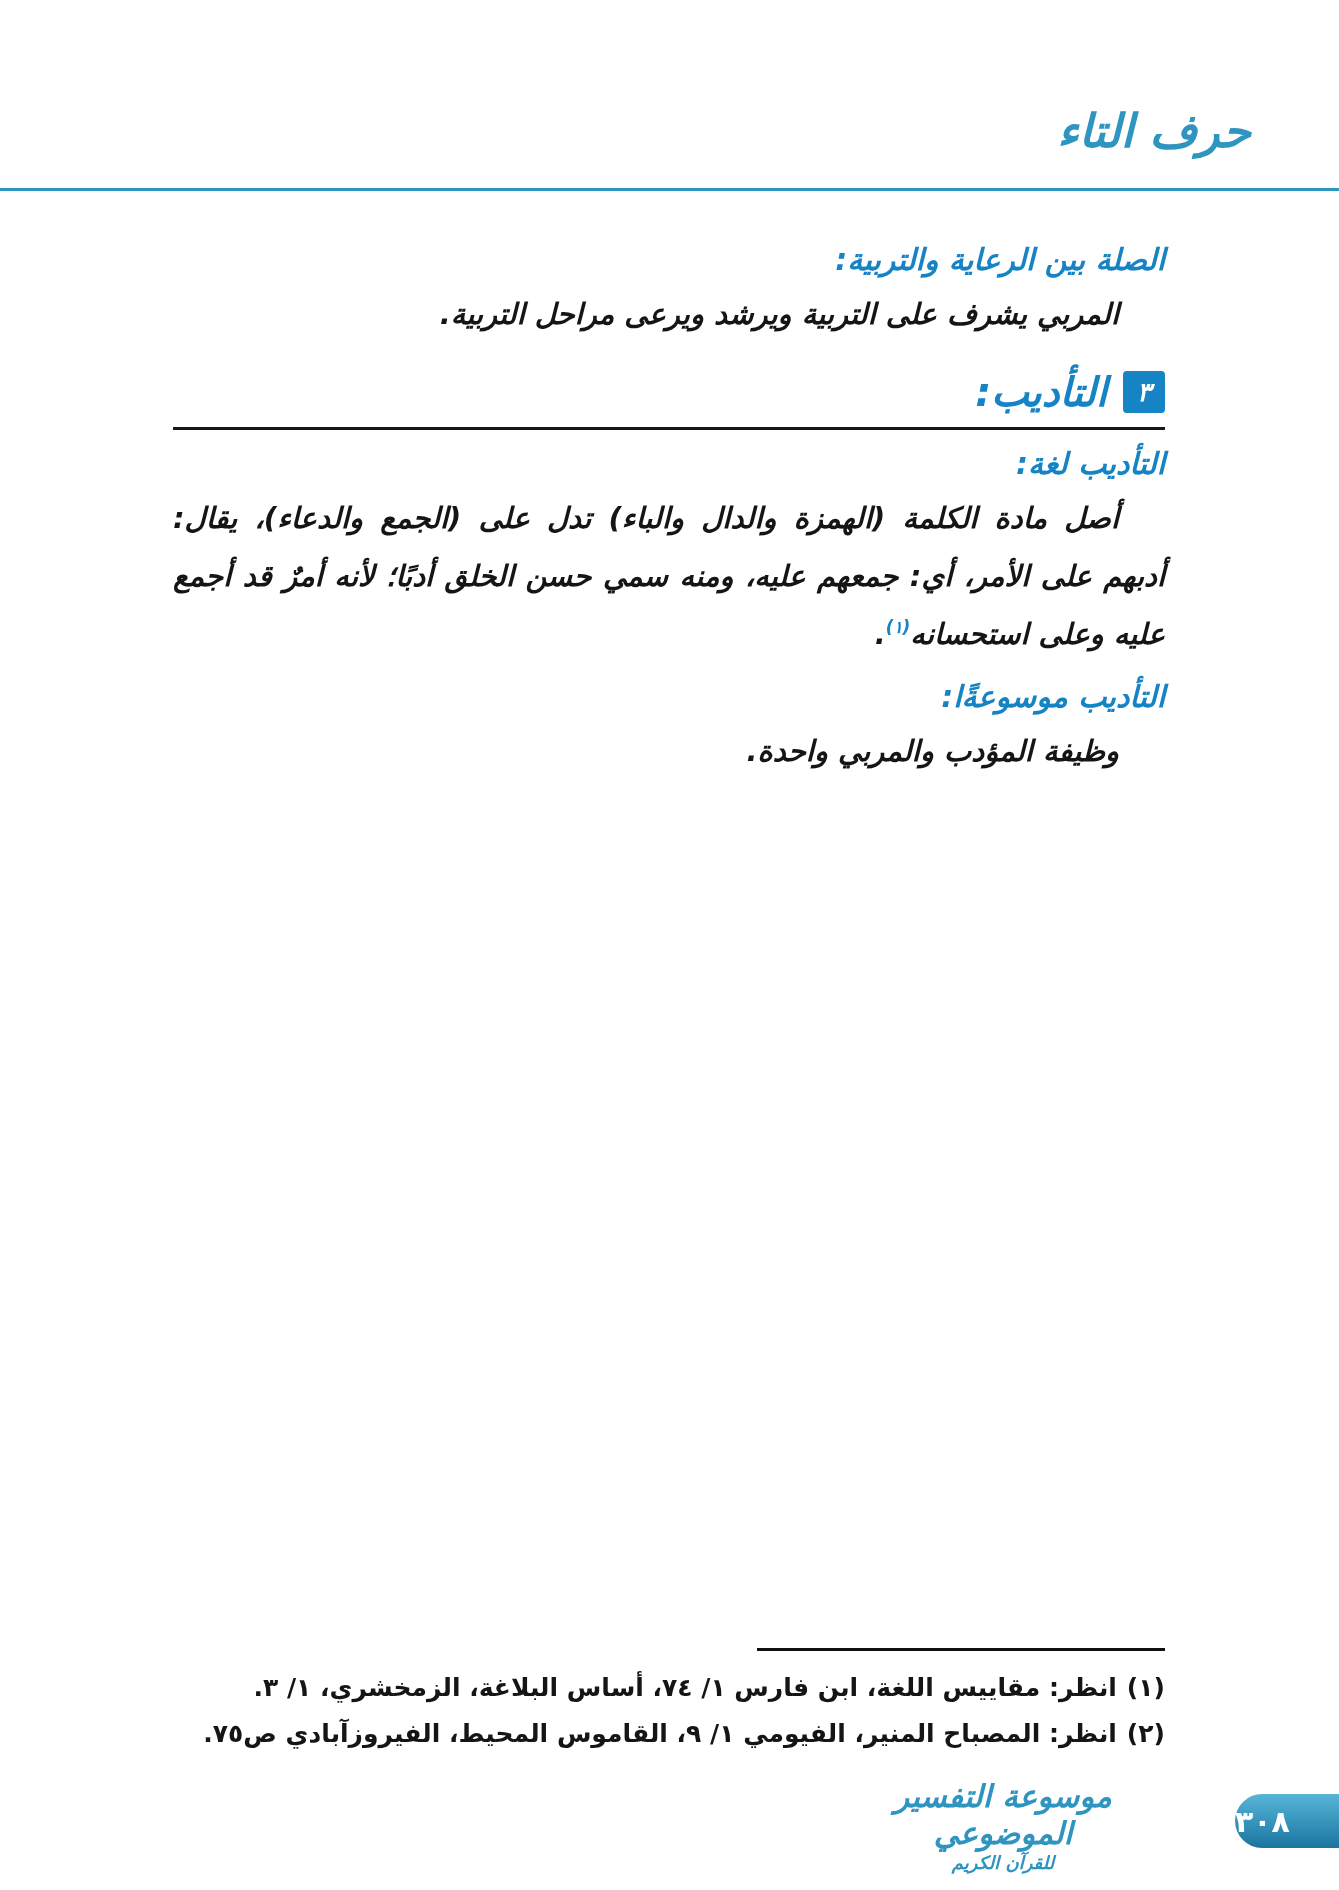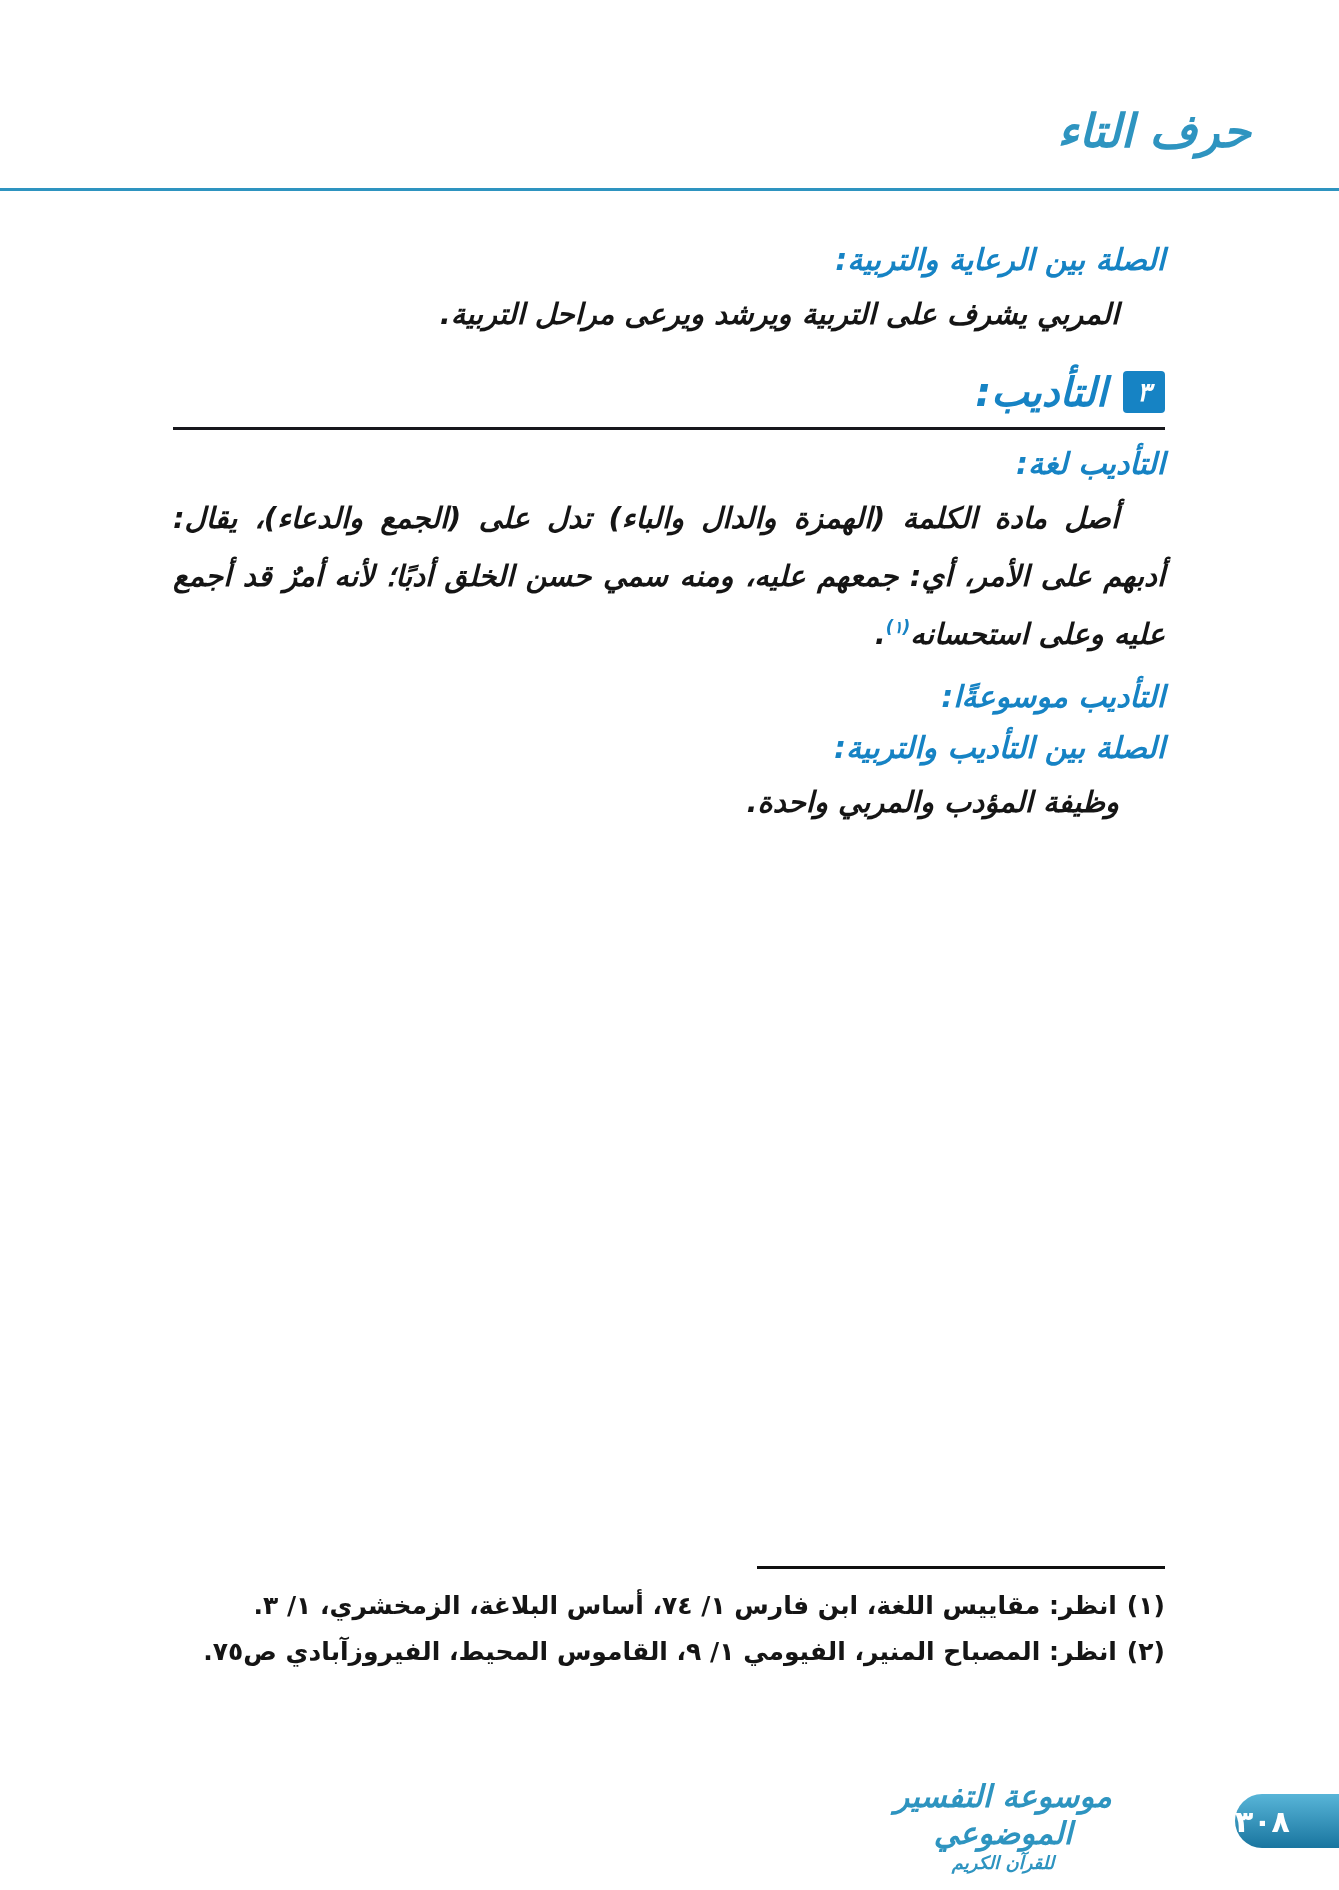--- a/index.html
+++ b/index.html
@@ -37,21 +37,21 @@
     min-width:42px;height:42px;padding:0 6px;
     background:var(--accent);color:#fff;
     display:flex;align-items:center;justify-content:center;
     font-size:26px;font-weight:700;border-radius:4px;
   }
   .num-title{color:var(--accent);font-size:40px;font-weight:800;}
   .heading-rule{height:3px;background:var(--rule);margin:12px 0 4px;width:100%;}
   sup.fn-ref{color:var(--accent);font-size:17px;font-weight:700;line-height:0;}
 
   
-  .footnotes{position:absolute;top:1566px;right:174px;width:992px;}
+  .footnotes{position:absolute;top:1648px;right:174px;width:992px;}
   .fn-rule{width:408px;height:3px;background:#101010;margin-bottom:14px;}
   .footnote{font-size:25px;font-weight:700;color:#151515;line-height:1.85;}
   .fn-marker{margin-left:10px;}
 
   
   .logo{
     position:absolute;top:1778px;right:186px;width:300px;
     text-align:center;color:var(--teal);font-style:italic;
   }
   .logo-main{font-size:31px;font-weight:800;line-height:1.2;}
@@ -81,21 +81,20 @@
       <span class="num-box">٣</span>
       <span class="num-title">التأديب:</span>
     </div>
     <div class="heading-rule"></div>
 
     <h3 class="blue-heading">التأديب لغة:</h3>
     <p class="body-text indent"><span>أصل مادة الكلمة (الهمزة والدال والباء) تدل على (الجمع والدعاء)، يقال: أدبهم على الأمر، أي: جمعهم عليه، ومنه سمي حسن الخلق أدبًا؛ لأنه أمرٌ قد أجمع عليه وعلى استحسانه</span><sup class="fn-ref">(١)</sup><span>.</span></p>
 
     <h3 class="blue-heading">التأديب موسوعةًا:</h3>
 
-    <h3 class="blue-heading">الصلة بين التأديب والتربية:</h3>
     <p class="body-text indent">وظيفة المؤدب والمربي واحدة.</p>
 
   </main>
 
   <section class="footnotes">
     <div class="fn-rule"></div>
     <p class="footnote"><span class="fn-marker">(١)</span><span>انظر: مقاييس اللغة، ابن فارس ١/ ٧٤، أساس البلاغة، الزمخشري، ١/ ٣.</span></p>
     <p class="footnote"><span class="fn-marker">(٢)</span><span>انظر: المصباح المنير، الفيومي ١/ ٩، القاموس المحيط، الفيروزآبادي ص٧٥.</span></p>
   </section>
 

